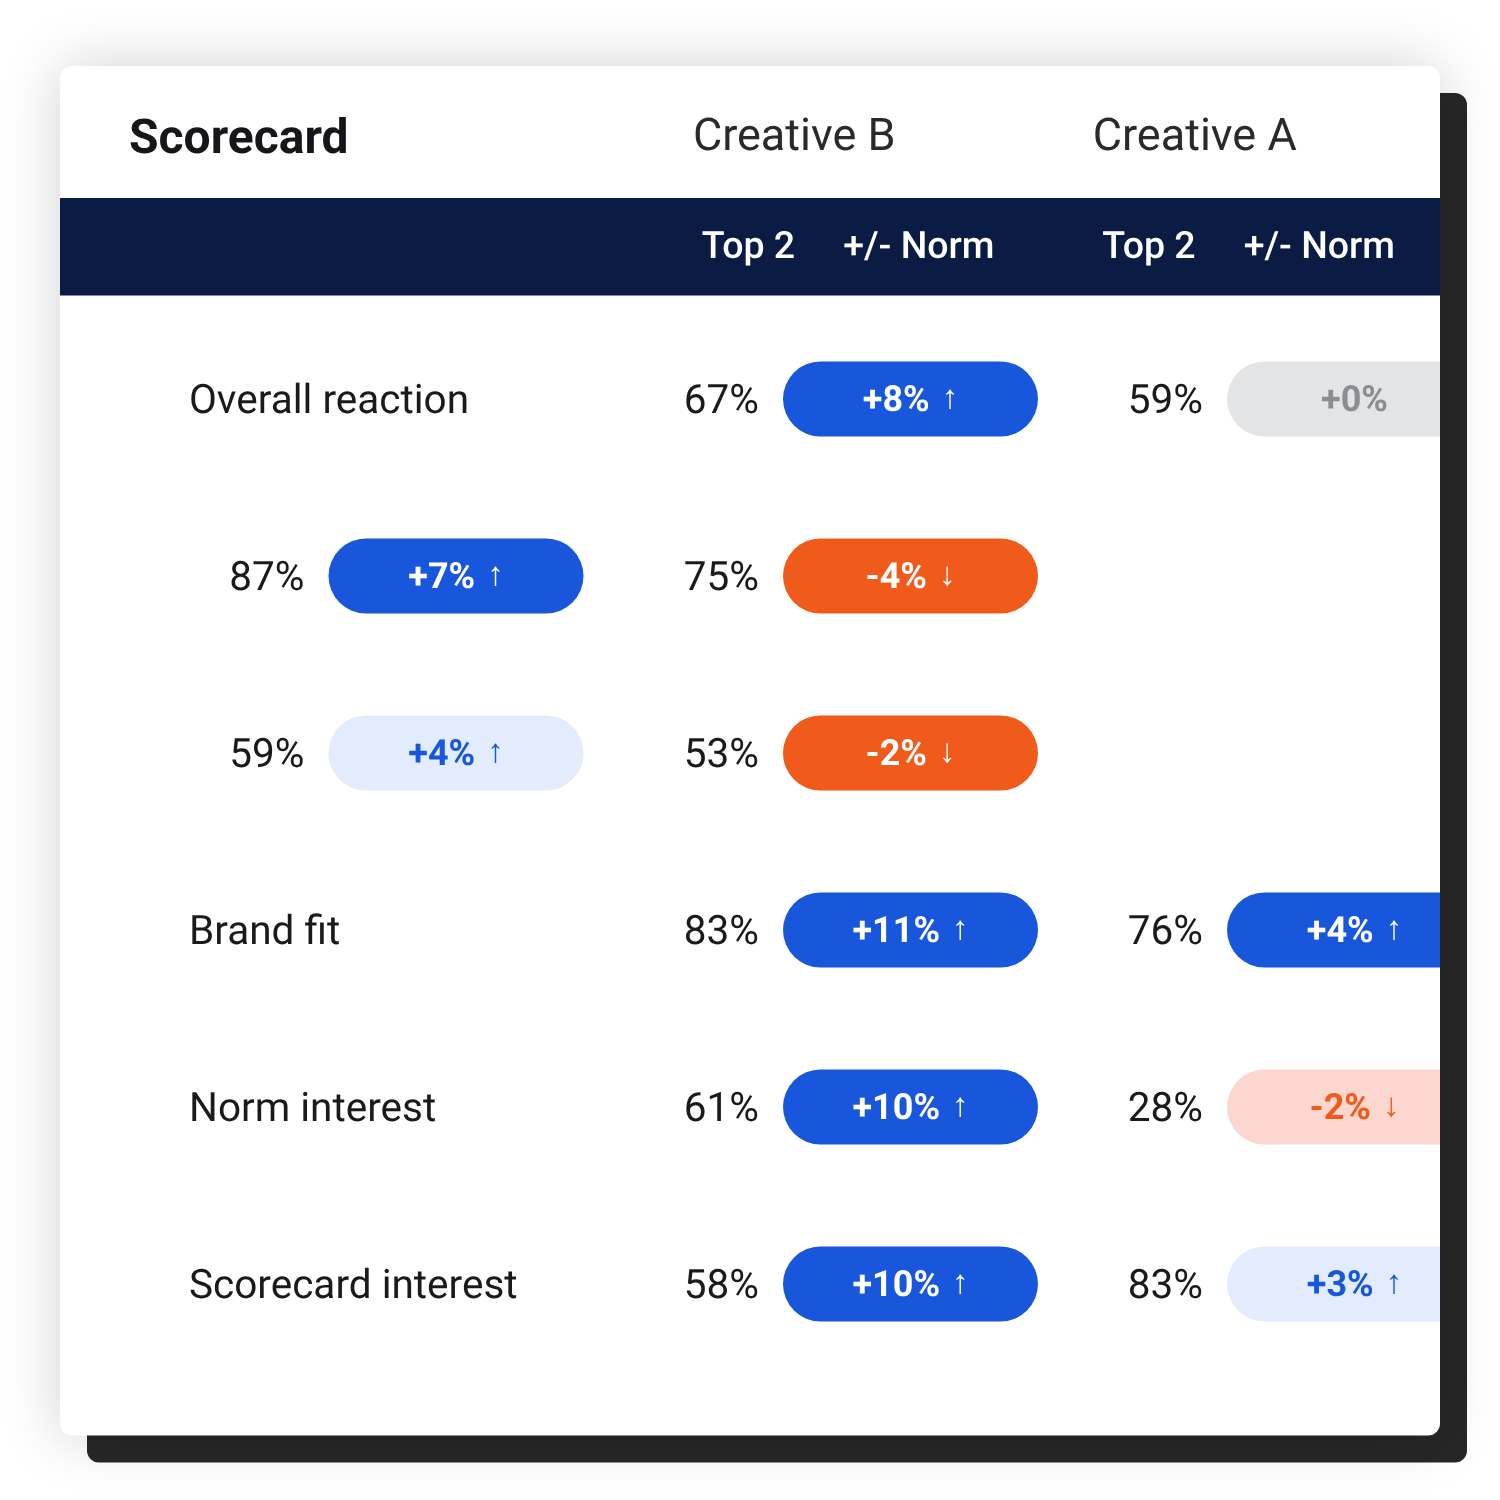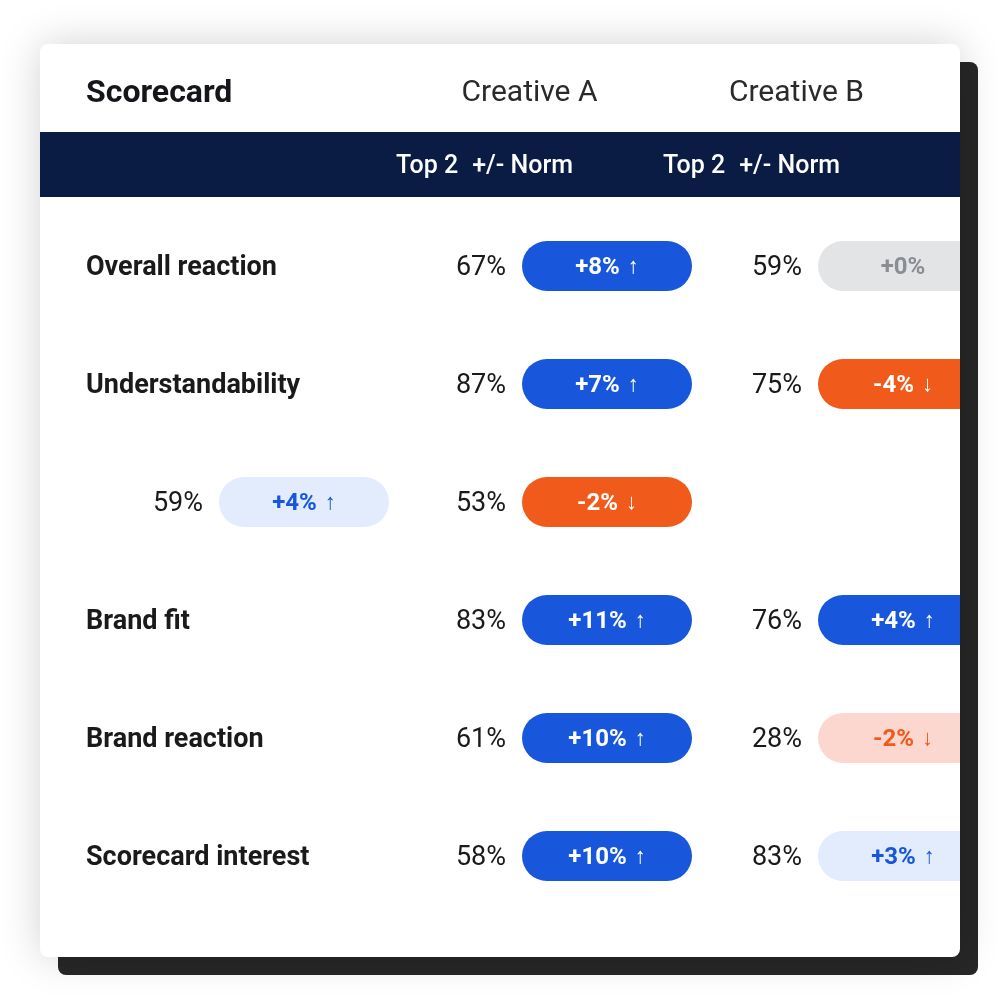--- a/index.html
+++ b/index.html
@@ -38,37 +38,38 @@
     text-align: center;
   }
   .subhead {
     background: #0a1b44;
     display: grid;
     grid-template-columns: 310px 1fr 1fr;
     padding: 18px 30px 18px 46px;
   }
   .subhead-group {
     display: flex;
-    justify-content: flex-start;
-    gap: 14px;
+    justify-content: flex-end;
+    gap: 32px;
     color: #ffffff;
     font-size: 25px;
     font-weight: 500;
   }
   .rows { padding: 10px 30px 10px 46px; }
   .row {
     display: grid;
     grid-template-columns: 310px 1fr 1fr;
     align-items: center;
     padding: 34px 0;
   }
   .metric {
     font-size: 27px;
-    font-weight: 700;
+    font-weight: 400;
     color: #1a1a1a;
+    margin-left: 40px;
   }
   .cell {
     display: grid;
     grid-template-columns: 110px 170px;
     gap: 16px;
     justify-content: center;
     align-items: center;
   }
   .val {
     font-size: 27px;
@@ -95,22 +96,22 @@
   .pill-orange-light  { background: #fcd7cf; color: #f05a1a; }
   .pill-gray          { background: #e3e4e6; color: #8a8d93; }
 </style>
 </head>
 <body>
 
 <div class="card">
 
   <div class="top-row">
     <div class="title">Scorecard</div>
+    <div class="col-header">Creative B</div>
     <div class="col-header">Creative A</div>
-    <div class="col-header">Creative B</div>
   </div>
 
   <div class="subhead">
     <div></div>
     <div class="subhead-group">
       <span>Top 2</span>
       <span>+/- Norm</span>
     </div>
     <div class="subhead-group">
       <span>Top 2</span>
@@ -129,21 +130,20 @@
           </div>
         </div>
         <div class="cell">
           <div class="val">59%</div>
           <div class="pill pill-gray">
             <span>+0%</span>
           </div>
         </div>
       </div>
       <div class="row">
-        <div class="metric">Understandability</div>
         <div class="cell">
           <div class="val">87%</div>
           <div class="pill pill-blue-strong">
             <span>+7%</span>
             <span class="arrow">↑</span>
           </div>
         </div>
         <div class="cell">
           <div class="val">75%</div>
           <div class="pill pill-orange-strong">
@@ -179,21 +179,21 @@
         </div>
         <div class="cell">
           <div class="val">76%</div>
           <div class="pill pill-blue-strong">
             <span>+4%</span>
             <span class="arrow">↑</span>
           </div>
         </div>
       </div>
       <div class="row">
-        <div class="metric">Brand reaction</div>
+        <div class="metric">Norm interest</div>
         <div class="cell">
           <div class="val">61%</div>
           <div class="pill pill-blue-strong">
             <span>+10%</span>
             <span class="arrow">↑</span>
           </div>
         </div>
         <div class="cell">
           <div class="val">28%</div>
           <div class="pill pill-orange-light">

